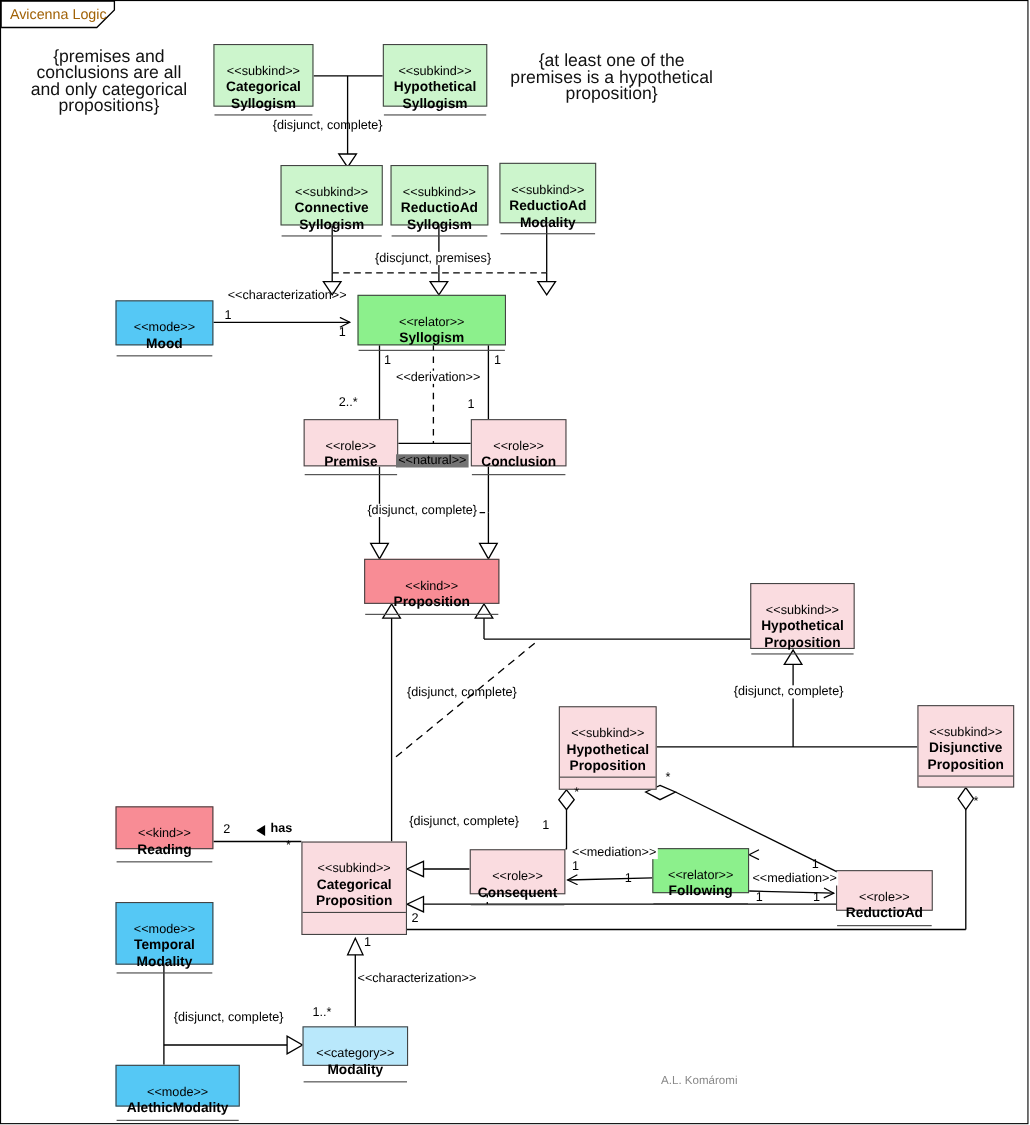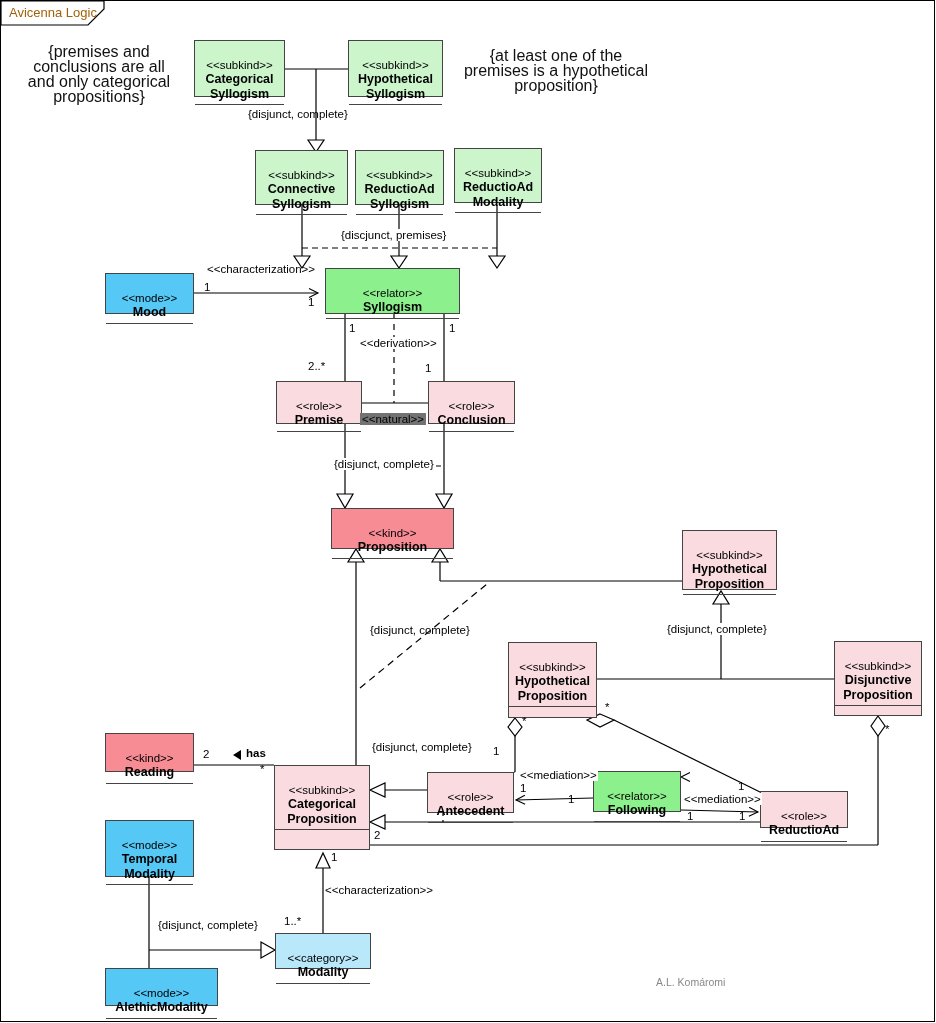--- a/index.html
+++ b/index.html
@@ -260,21 +260,21 @@
       <div class="stereo">&lt;&lt;subkind&gt;&gt;</div>
       <div class="nm">Categorical</div>
       <div class="nm">Proposition</div>
     </div>
     <div class="attr" style="height:29px;"></div>
   </div>
 
   <div class="cls pnk" style="left:427px;top:772px;width:87px;height:41px;">
     <div class="hdr">
       <div class="stereo">&lt;&lt;role&gt;&gt;</div>
-      <div class="nm">Antecedent</div>
+      <div class="nm">Consequent</div>
     </div>
     <div class="attr" style="height:6px;"></div>
   </div>
 
   <div class="cls grn2" style="left:593px;top:771px;width:88px;height:41px;">
     <div class="hdr">
       <div class="stereo">&lt;&lt;relator&gt;&gt;</div>
       <div class="nm">Following</div>
     </div>
     <div class="attr" style="height:6px;"></div>
@@ -344,15 +344,15 @@
   <div class="mult" style="left:885px;top:723px;">*</div>
   <div class="mult" style="left:520px;top:782px;">1</div>
   <div class="mult" style="left:568px;top:793px;">1</div>
   <div class="mult" style="left:687px;top:810px;">1</div>
   <div class="mult" style="left:738px;top:780px;">1</div>
   <div class="mult" style="left:739px;top:810px;">1</div>
   <div class="mult" style="left:374px;top:829px;">2</div>
   <div class="mult" style="left:331px;top:851px;">1</div>
   <div class="mult" style="left:284px;top:915px;">1..*</div>
 
-  <div id="sig" style="left:656px;top:976px;">A.L. Komáromi</div>
+  <div id="sig" style="left:601px;top:976px;">A.L. Komáromi</div>
 
 </div>
 
 </body></html>

